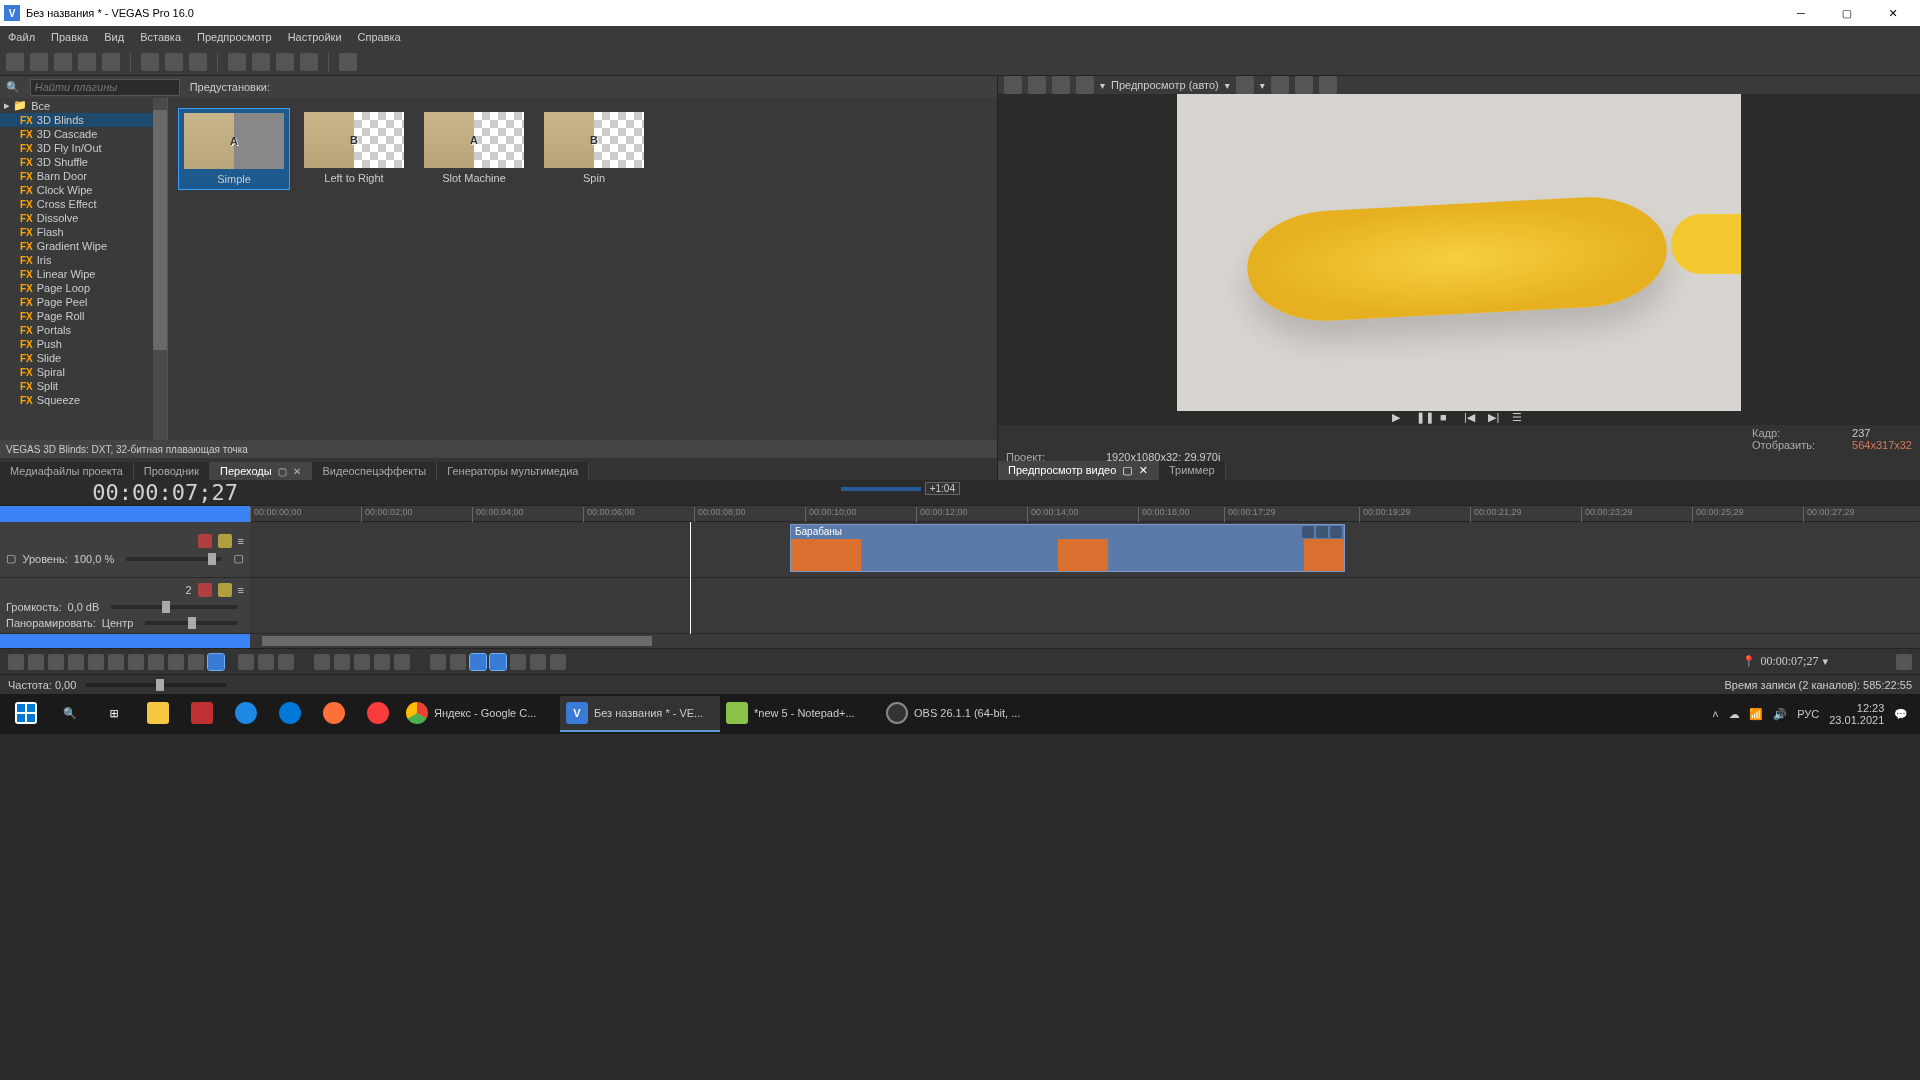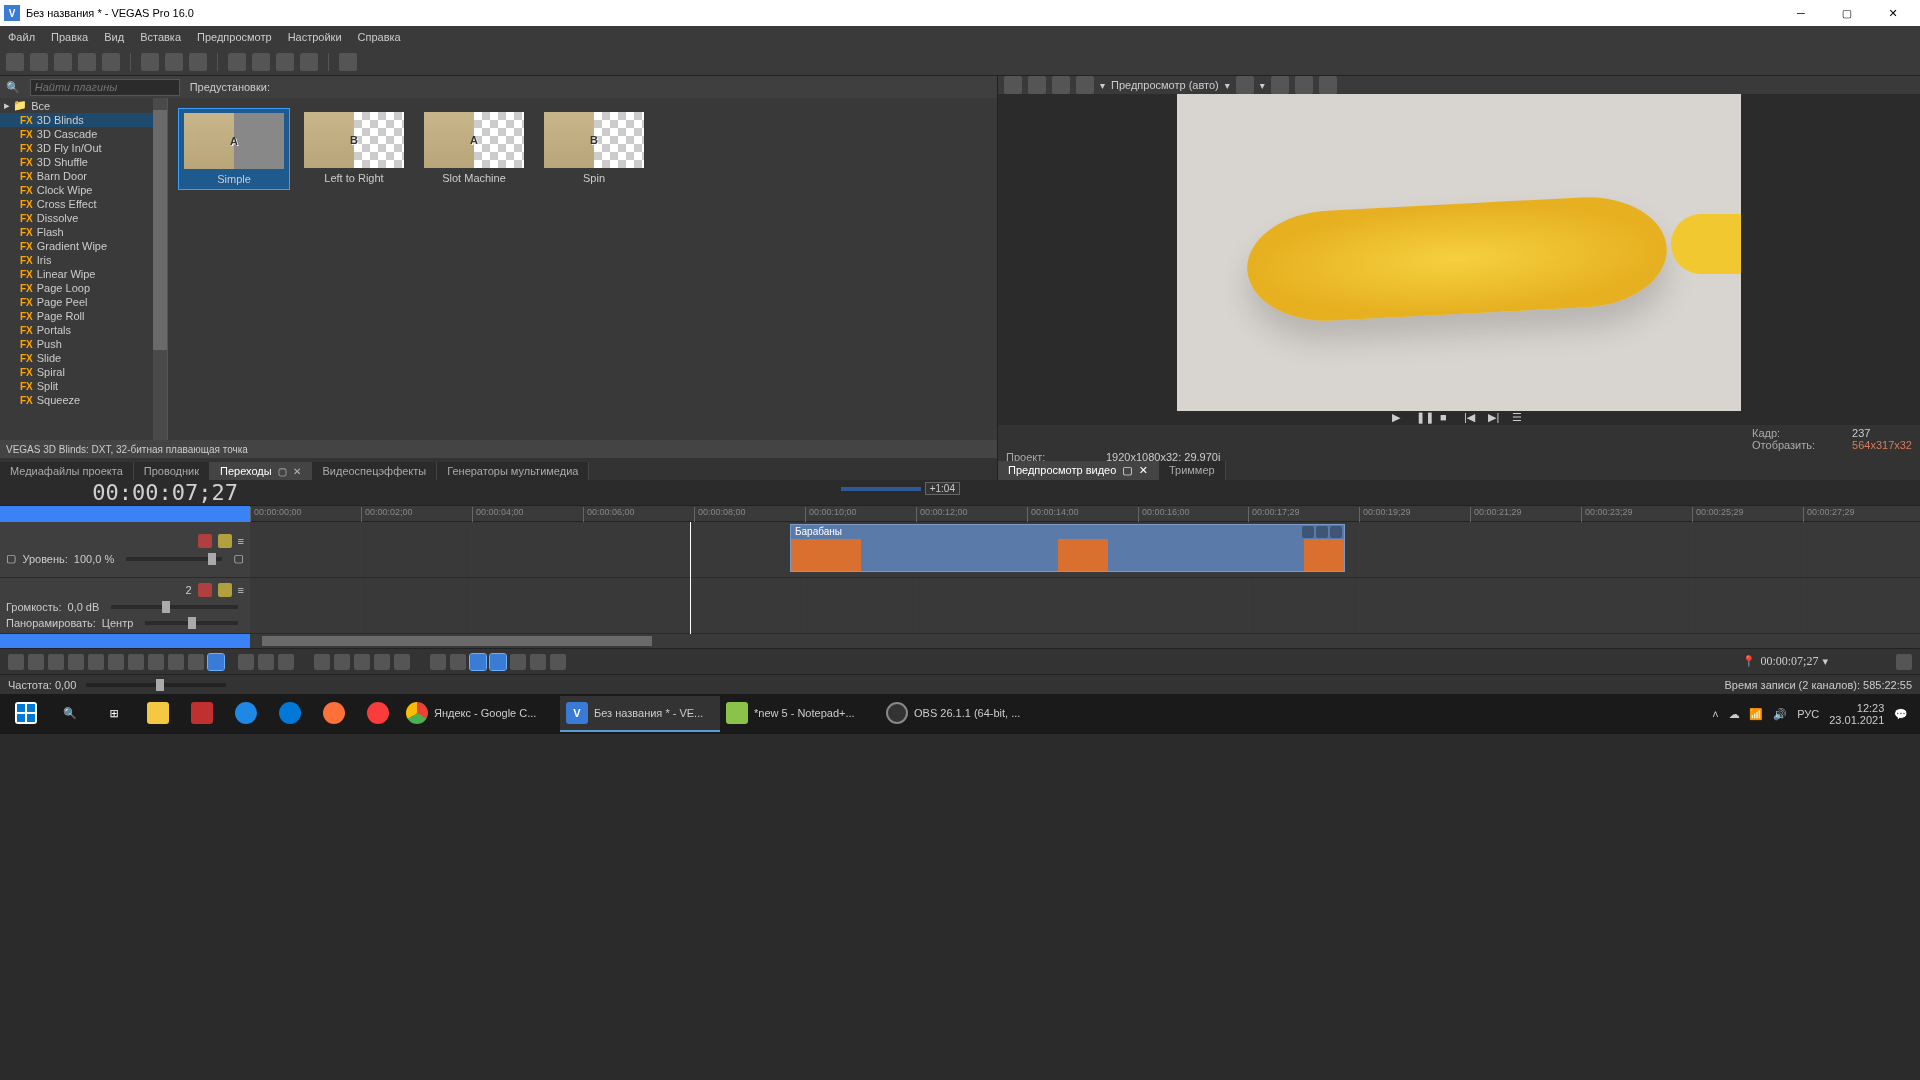--- a/index.html
+++ b/index.html
@@ -370,21 +370,21 @@
   <div class="tlruler">
     <div class="tick" style="left:0px">00:00:00;00</div>
     <div class="tick" style="left:111px">00:00:02;00</div>
     <div class="tick" style="left:222px">00:00:04;00</div>
     <div class="tick" style="left:333px">00:00:06;00</div>
     <div class="tick" style="left:444px">00:00:08;00</div>
     <div class="tick" style="left:555px">00:00:10;00</div>
     <div class="tick" style="left:666px">00:00:12;00</div>
     <div class="tick" style="left:777px">00:00:14;00</div>
     <div class="tick" style="left:888px">00:00:16;00</div>
-    <div class="tick" style="left:998px">00:00:17;29</div>
+    <div class="tick" style="left:974px">00:00:17;29</div>
     <div class="tick" style="left:1109px">00:00:19;29</div>
     <div class="tick" style="left:1220px">00:00:21;29</div>
     <div class="tick" style="left:1331px">00:00:23;29</div>
     <div class="tick" style="left:1442px">00:00:25;29</div>
     <div class="tick" style="left:1553px">00:00:27;29</div>
   </div>
   <div class="tlbody">
     <div class="trackheads">
       <div class="trackhead">
         <div class="thtop">

